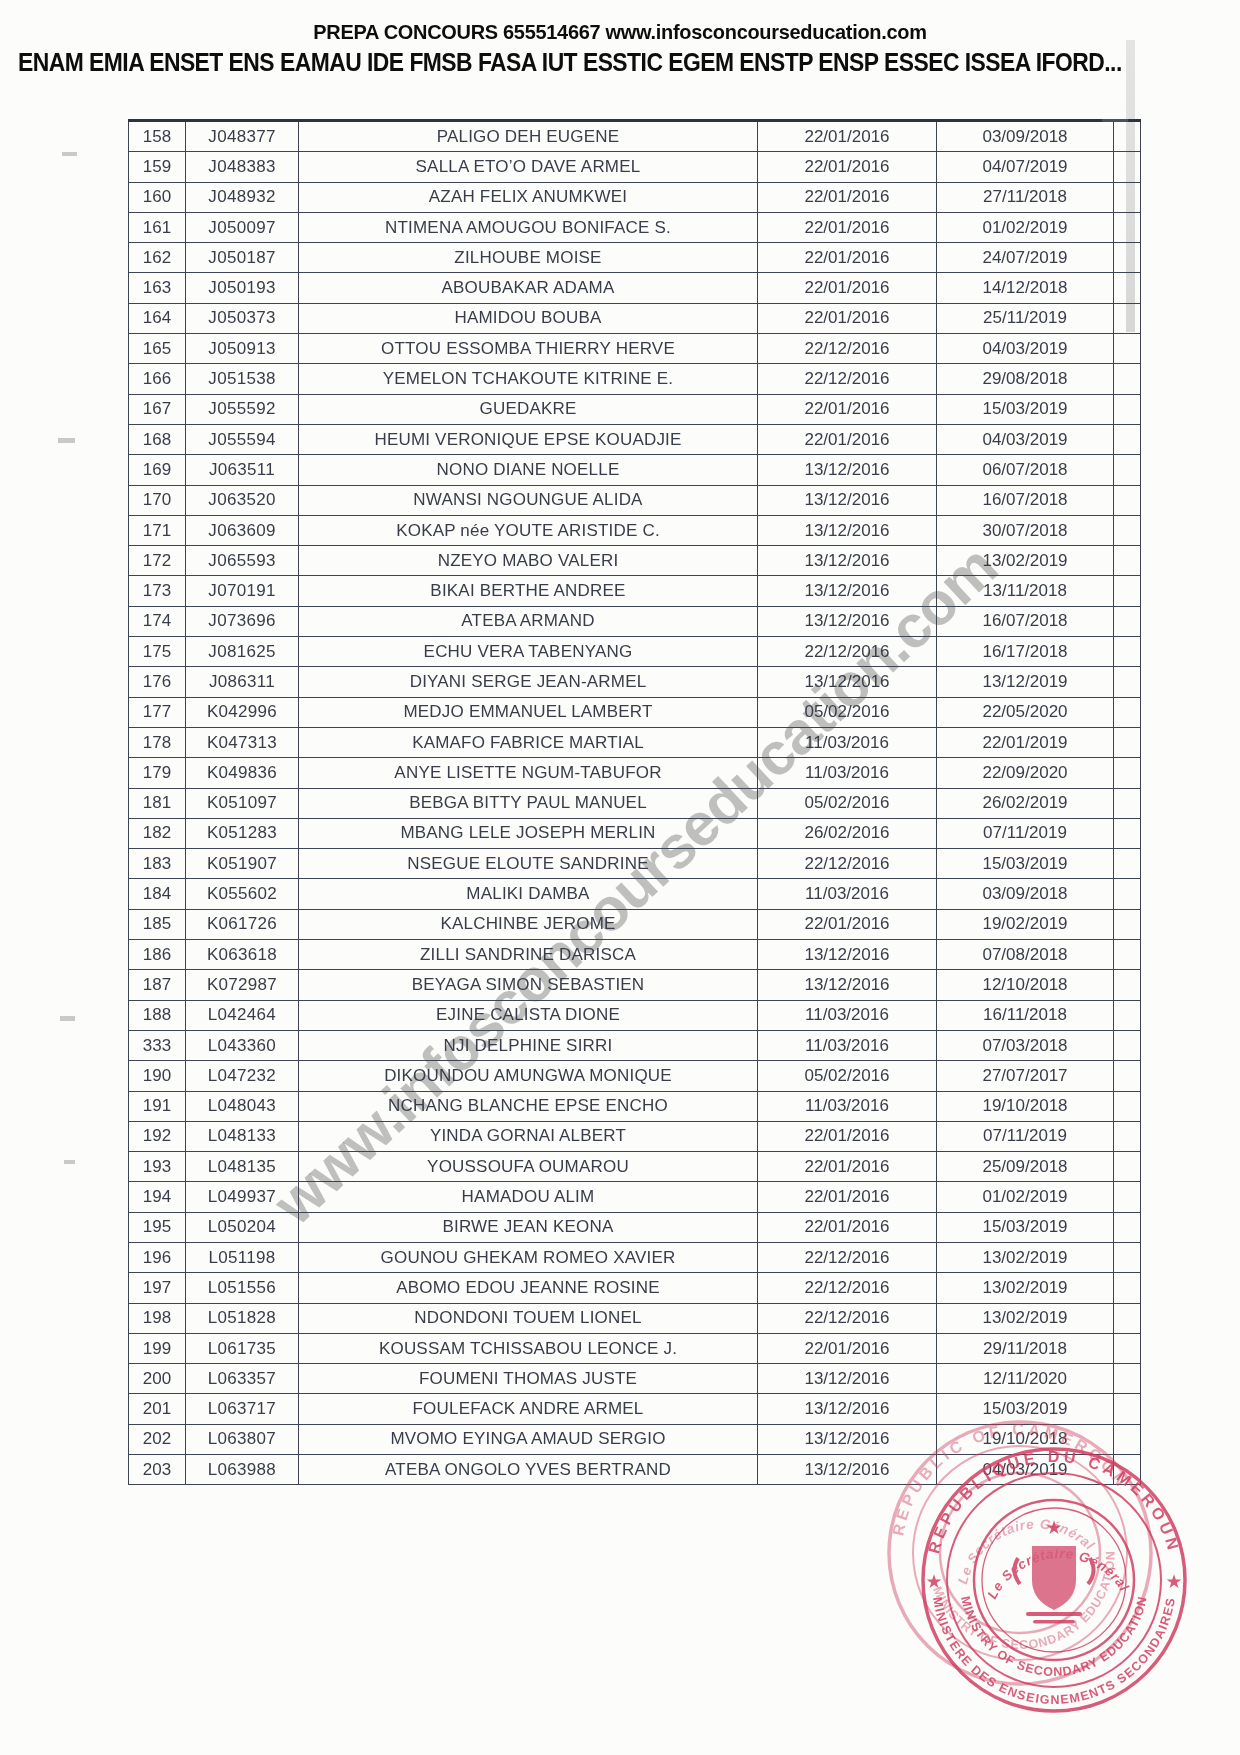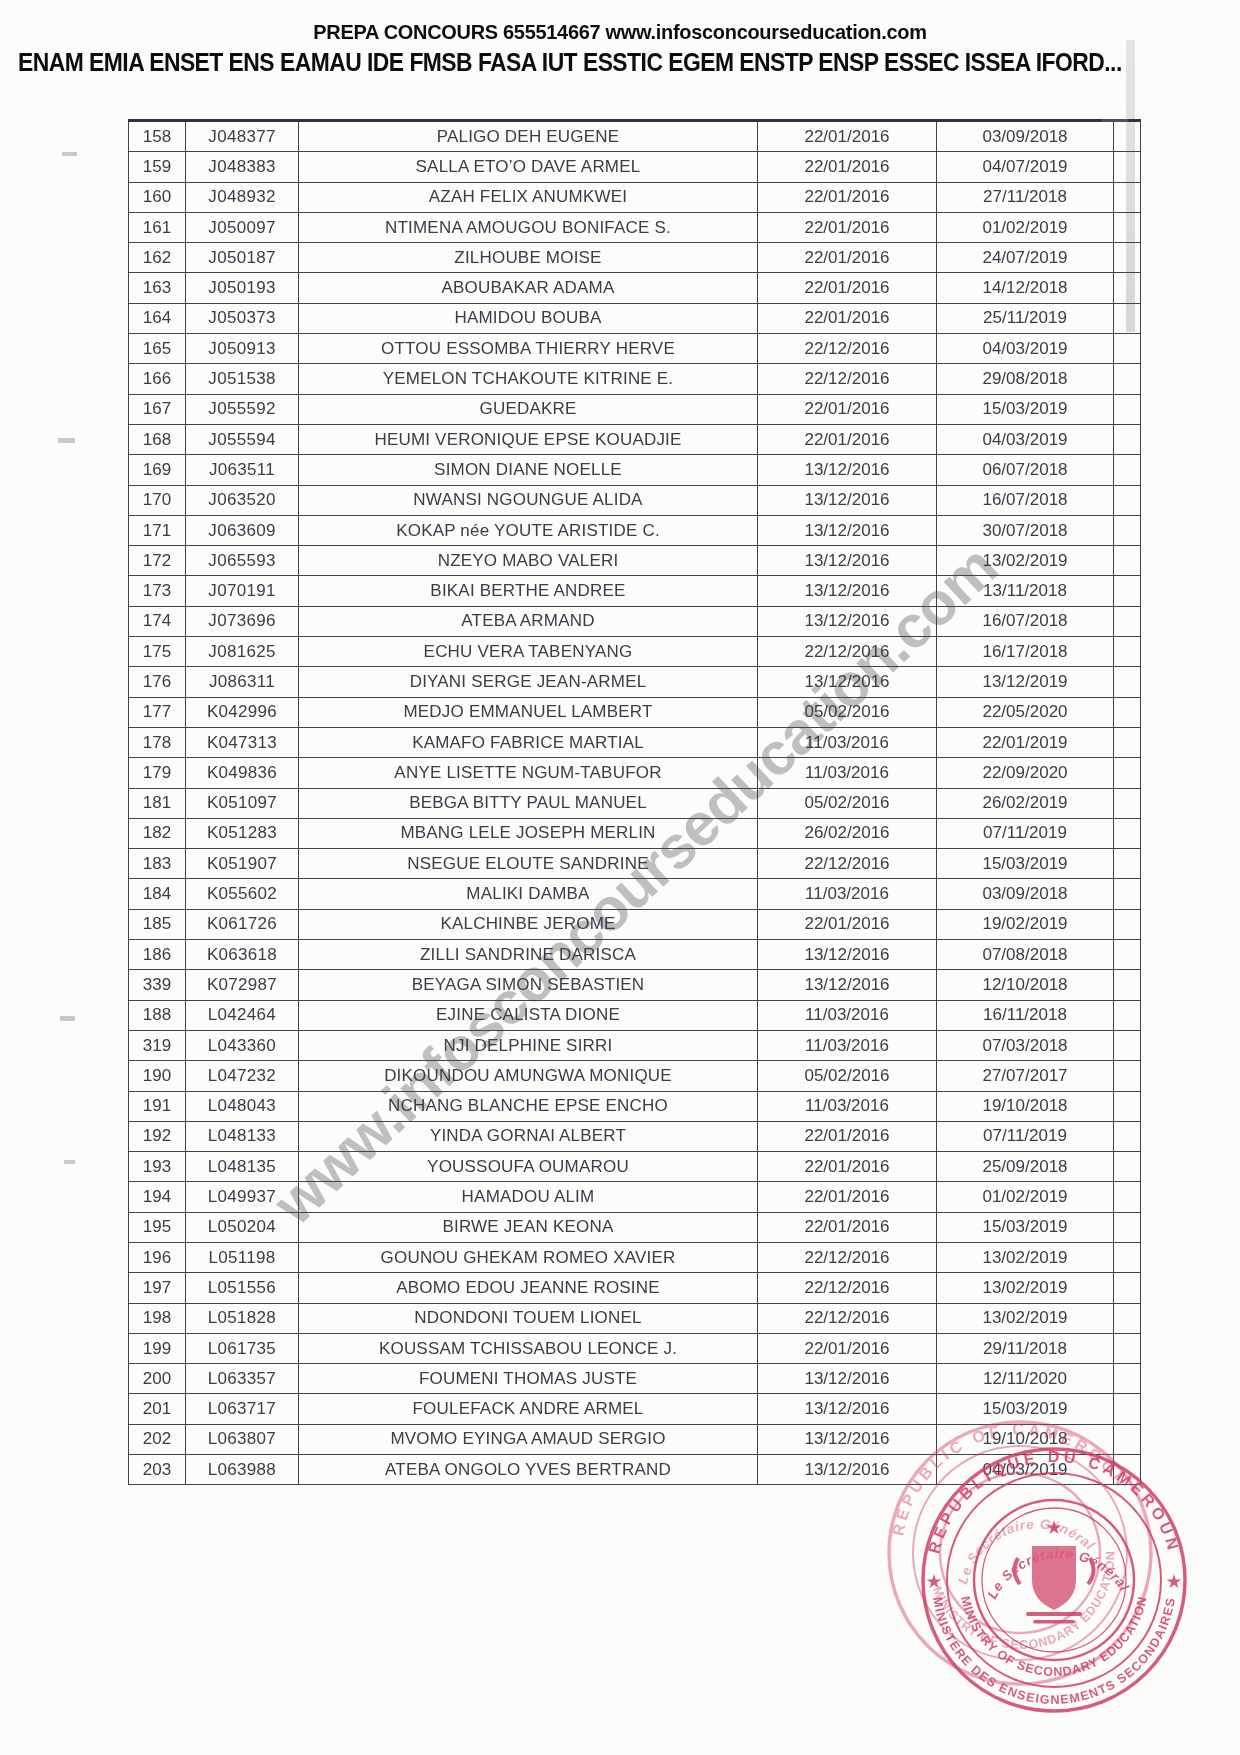--- a/index.html
+++ b/index.html
@@ -153,21 +153,21 @@
         <td class="col-num">168</td>
         <td class="col-id">J055594</td>
         <td class="col-name">HEUMI VERONIQUE EPSE KOUADJIE</td>
         <td class="col-date">22/01/2016</td>
         <td class="col-date2">04/03/2019</td>
         <td class="col-ghost"></td>
       </tr>
       <tr>
         <td class="col-num">169</td>
         <td class="col-id">J063511</td>
-        <td class="col-name">SIMON DIANE NOELLE</td>
+        <td class="col-name">NONO DIANE NOELLE</td>
         <td class="col-date">13/12/2016</td>
         <td class="col-date2">06/07/2018</td>
         <td class="col-ghost"></td>
       </tr>
       <tr>
         <td class="col-num">170</td>
         <td class="col-id">J063520</td>
         <td class="col-name">NWANSI NGOUNGUE ALIDA</td>
         <td class="col-date">13/12/2016</td>
         <td class="col-date2">16/07/2018</td>
@@ -287,37 +287,37 @@
       </tr>
       <tr>
         <td class="col-num">186</td>
         <td class="col-id">K063618</td>
         <td class="col-name">ZILLI SANDRINE DARISCA</td>
         <td class="col-date">13/12/2016</td>
         <td class="col-date2">07/08/2018</td>
         <td class="col-ghost"></td>
       </tr>
       <tr>
-        <td class="col-num">339</td>
+        <td class="col-num">187</td>
         <td class="col-id">K072987</td>
         <td class="col-name">BEYAGA SIMON SEBASTIEN</td>
         <td class="col-date">13/12/2016</td>
         <td class="col-date2">12/10/2018</td>
         <td class="col-ghost"></td>
       </tr>
       <tr>
         <td class="col-num">188</td>
         <td class="col-id">L042464</td>
         <td class="col-name">EJINE CALISTA DIONE</td>
         <td class="col-date">11/03/2016</td>
         <td class="col-date2">16/11/2018</td>
         <td class="col-ghost"></td>
       </tr>
       <tr>
-        <td class="col-num">319</td>
+        <td class="col-num">333</td>
         <td class="col-id">L043360</td>
         <td class="col-name">NJI DELPHINE SIRRI</td>
         <td class="col-date">11/03/2016</td>
         <td class="col-date2">07/03/2018</td>
         <td class="col-ghost"></td>
       </tr>
       <tr>
         <td class="col-num">190</td>
         <td class="col-id">L047232</td>
         <td class="col-name">DIKOUNDOU AMUNGWA MONIQUE</td>

